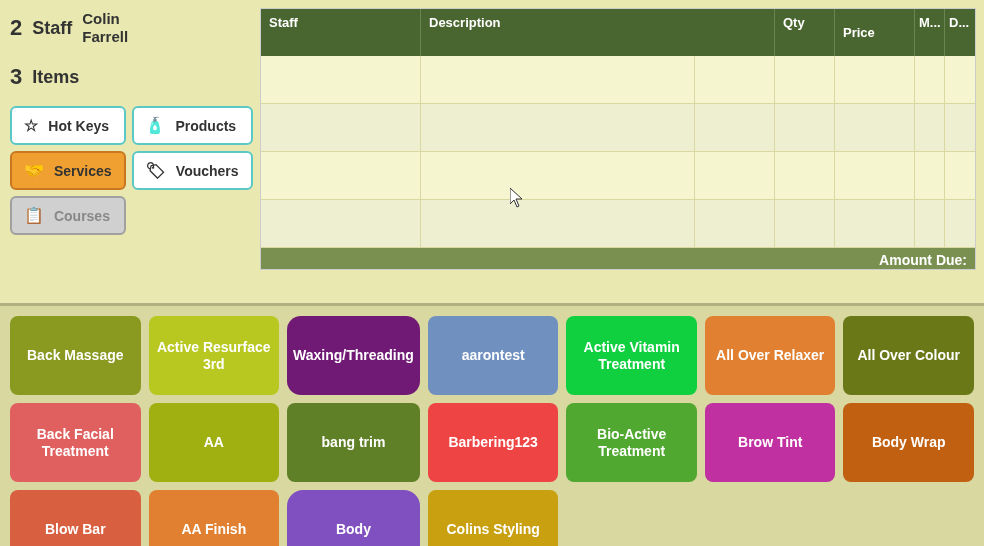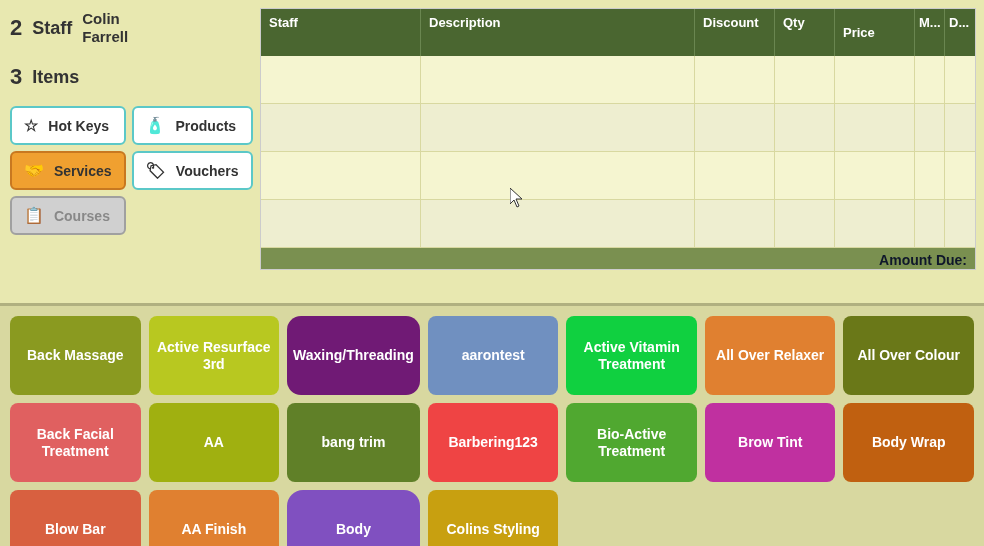--- a/index.html
+++ b/index.html
@@ -187,21 +187,21 @@
 
     .table-row.alt-row {
       background-color: #eeeed0;
     }
 
     .amount-due-row {
       background-color: #7a9050;
       display: flex;
       justify-content: flex-end;
       padding: 4px 8px;
-      color: #0f172a;
+      color: #ffffff;
       font-size: 14px;
       font-weight: bold;
     }
 
     
     .bottom-section {
       height: 276px;
       background-color: #d8d8a0;
       border-top: 3px solid #b0b080;
       padding: 10px;
@@ -311,21 +311,20 @@
         <span>Courses</span>
       </button>
     </div>
   </div>
 
   <div class="right-panel">
     <div class="table-container">
       <div class="table-header">
         <div class="col-staff">Staff</div>
         <div class="col-desc">Description</div>
-        <div class="col-discount">Discount</div>
         <div class="col-qty">Qty</div>
         <div class="col-price">Price</div>
         <div class="col-m">M...</div>
         <div class="col-d">D...</div>
       </div>
       <div class="table-body">
         <div class="table-row">
           <div class="col-staff"></div>
           <div class="col-desc"></div>
           <div class="col-discount"></div>

